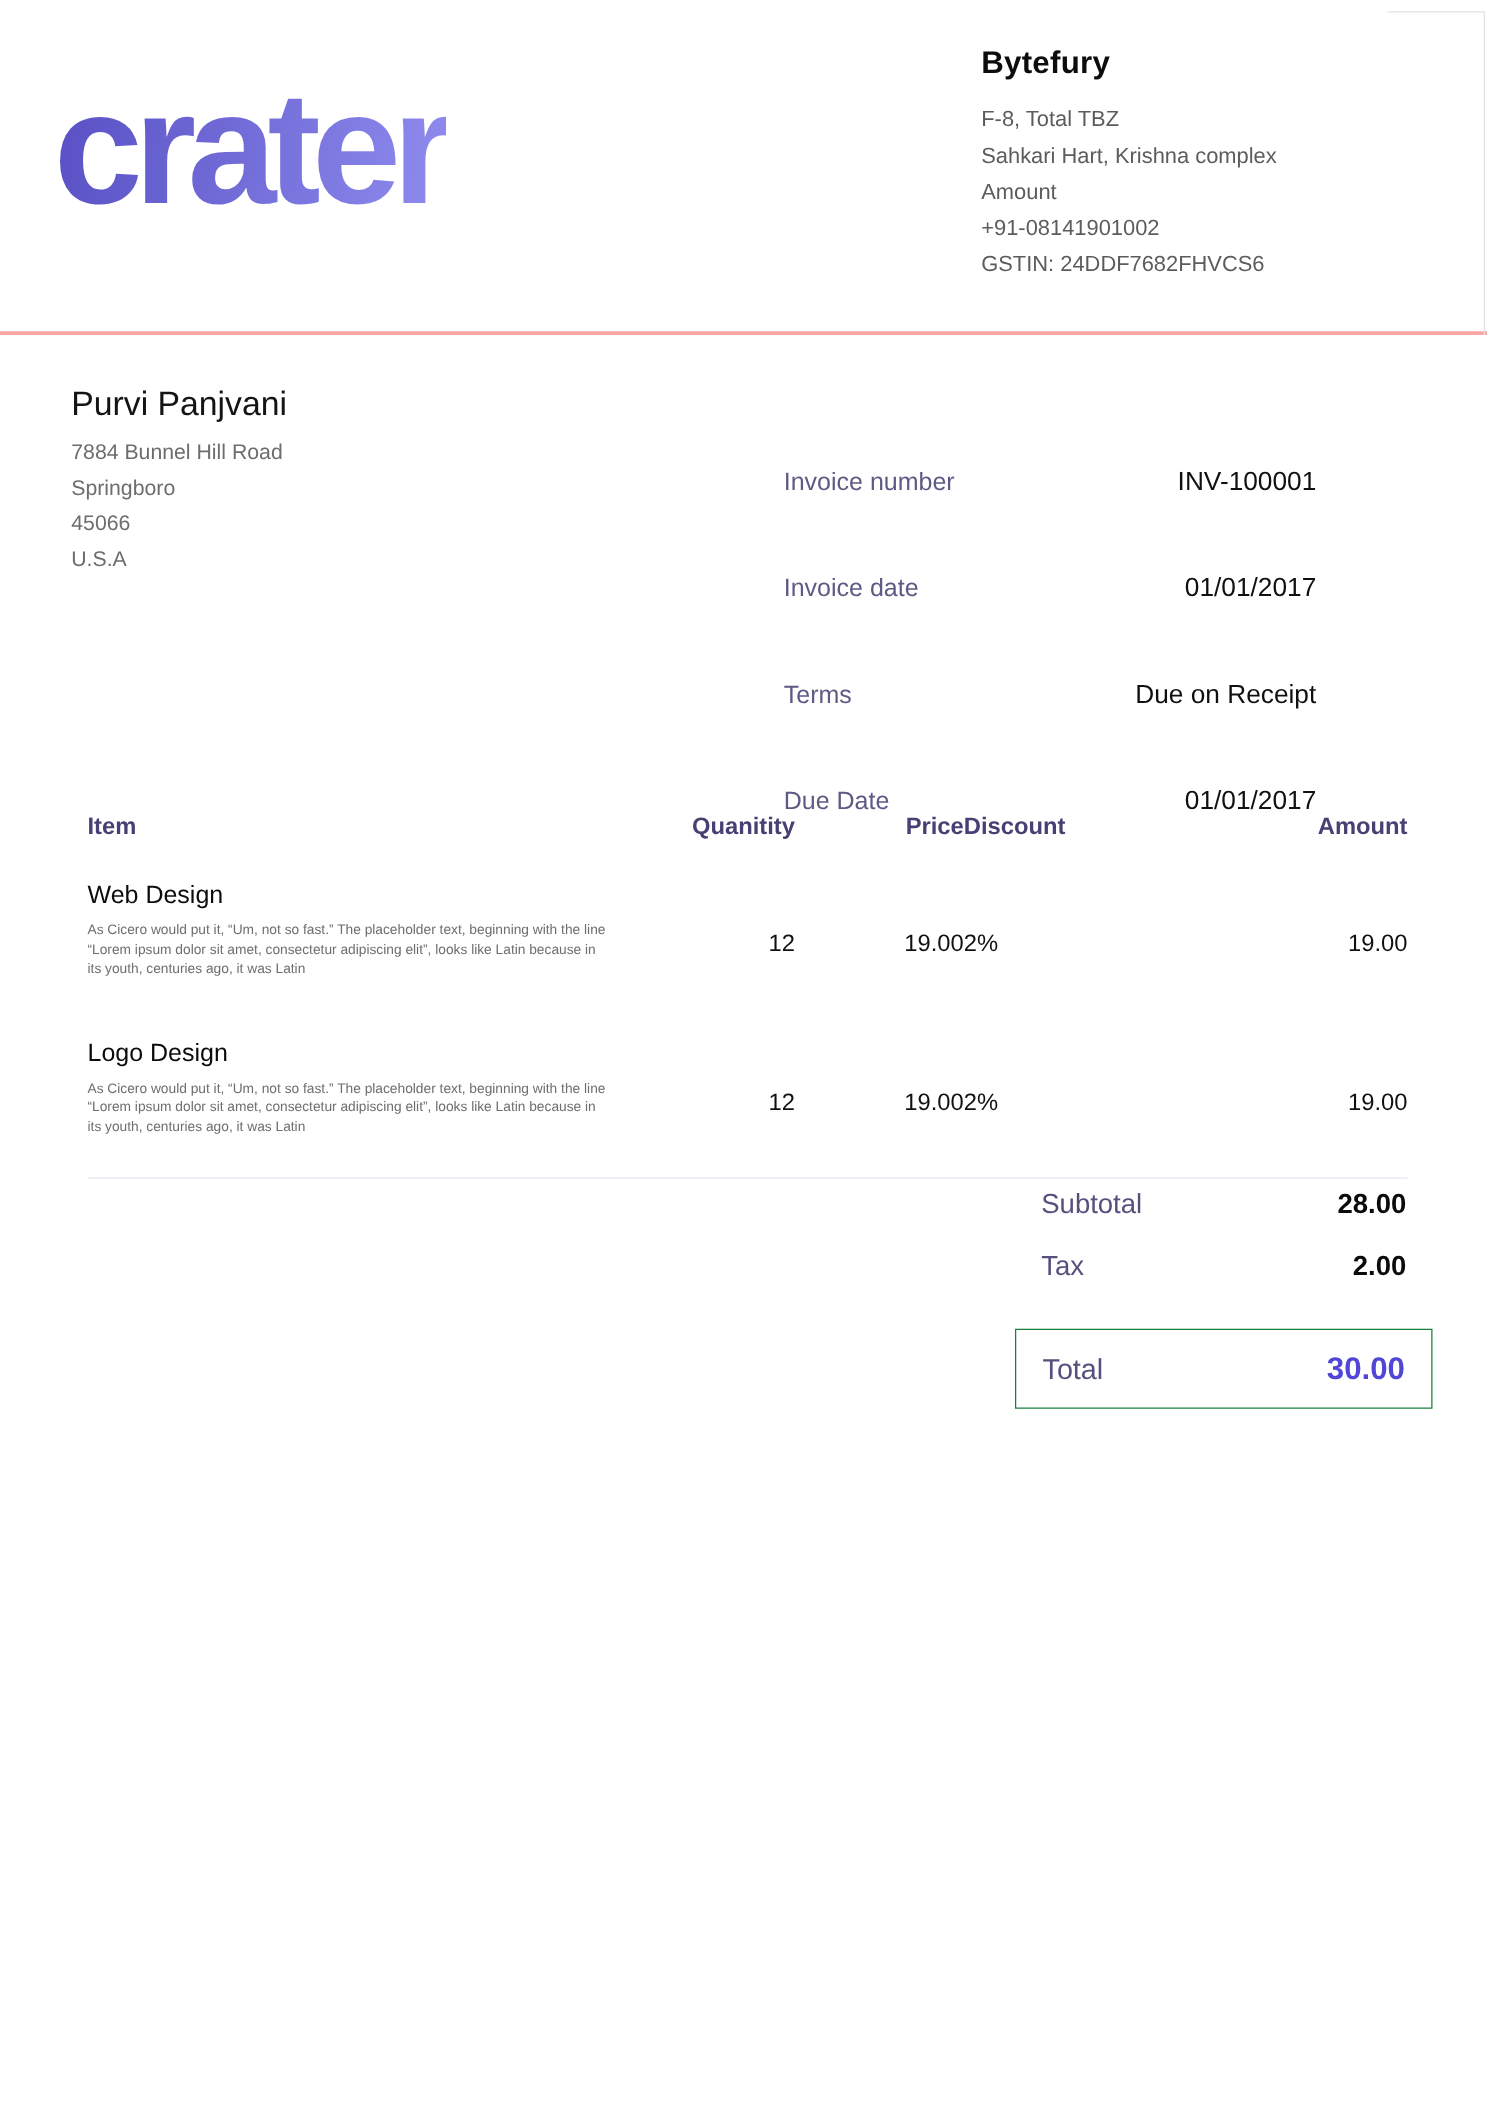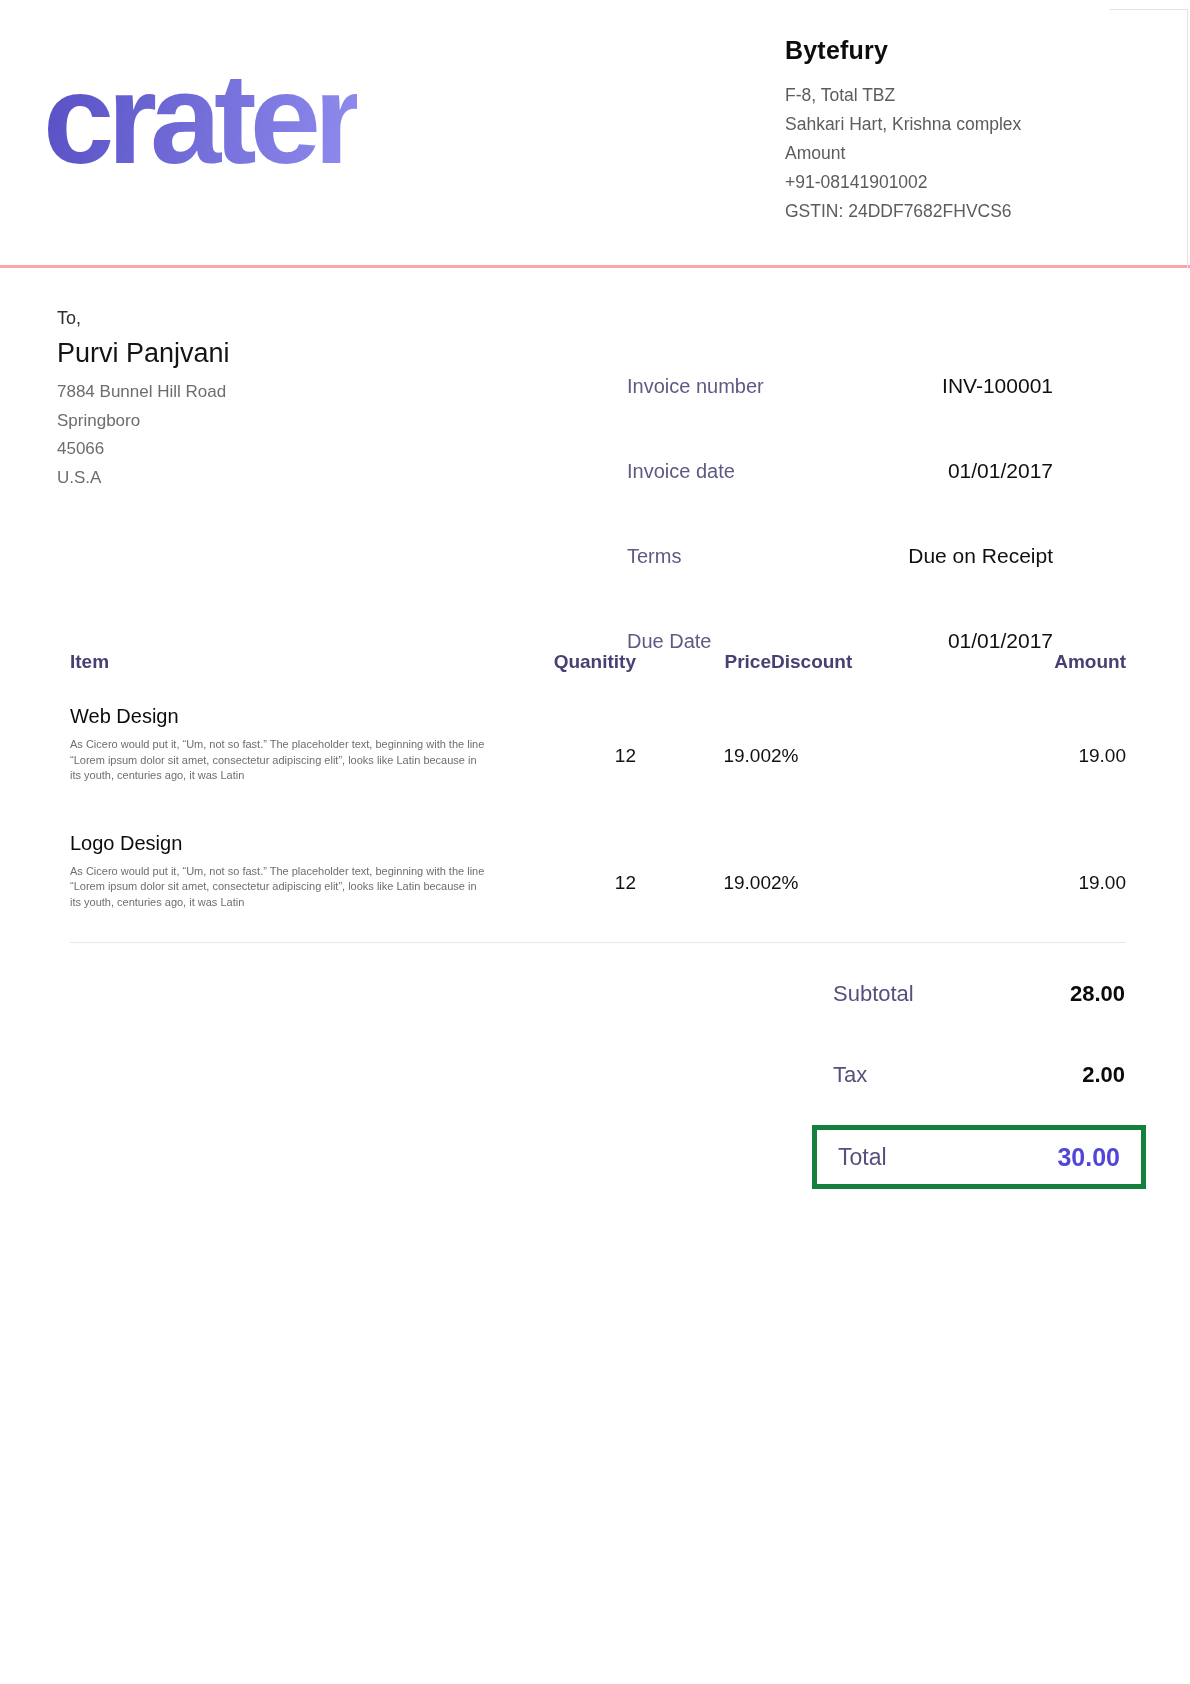--- a/index.html
+++ b/index.html
@@ -47,22 +47,22 @@
   .item-name { font-size:20px; color:#0c0c0c; margin-bottom:9px; }
   .item-desc { font-size:11px; color:#6e6e6e; line-height:15.5px; max-width:418px; }
   .item-row .cell-num { padding-top:40px; font-size:19px; color:#111111; }
   .item-row .col-discount.cell-num { padding-right:72px; }
   .items-divider { border-bottom:1px solid #e7e6f1; margin-top:6px; }
 
   
   .totals { position:absolute; left:812px; top:948px; width:334px; }
   .totals-row { display:flex; justify-content:space-between; align-items:baseline; padding:0 21px; line-height:30px; margin-bottom:20px; }
   .totals-label { font-size:22px; color:#55507d; }
-  .totals-value { font-size:22px; font-weight:600; color:#0b0b0b;margin-top:31px; }
-  .total-box { border:5px solid #15803d; background:#ffffff; display:flex; justify-content:space-between; align-items:center; height:64px; padding:0 21px; margin-top:35px; }
+  .totals-value { font-size:22px; font-weight:600; color:#0b0b0b; }
+  .total-box { border:1px solid #15803d; background:#ffffff; display:flex; justify-content:space-between; align-items:center; height:64px; padding:0 21px; margin-top:35px; }
   .total-label { font-size:23px; color:#55507d; }
   .total-value { font-size:25px; font-weight:700; color:#5146d8; }
 </style>
 </head>
 <body>
 
 <div class="page">
 
   <div class="artifact-topleft"></div>
 
@@ -74,21 +74,20 @@
       <div class="company-line">Sahkari Hart, Krishna complex</div>
       <div class="company-line">Amount</div>
       <div class="company-line">+91-08141901002</div>
       <div class="company-line">GSTIN: 24DDF7682FHVCS6</div>
     </div>
     <div class="edge-top"></div>
     <div class="edge-right"></div>
   </div>
 
   <div class="billto">
-    <div class="billto-intro">To,</div>
     <div class="billto-name">Purvi Panjvani</div>
     <div class="billto-line">7884 Bunnel Hill Road</div>
     <div class="billto-line">Springboro</div>
     <div class="billto-line">45066</div>
     <div class="billto-line">U.S.A</div>
   </div>
 
   <div class="meta">
     <div class="meta-row">
       <span class="meta-label">Invoice number</span>

